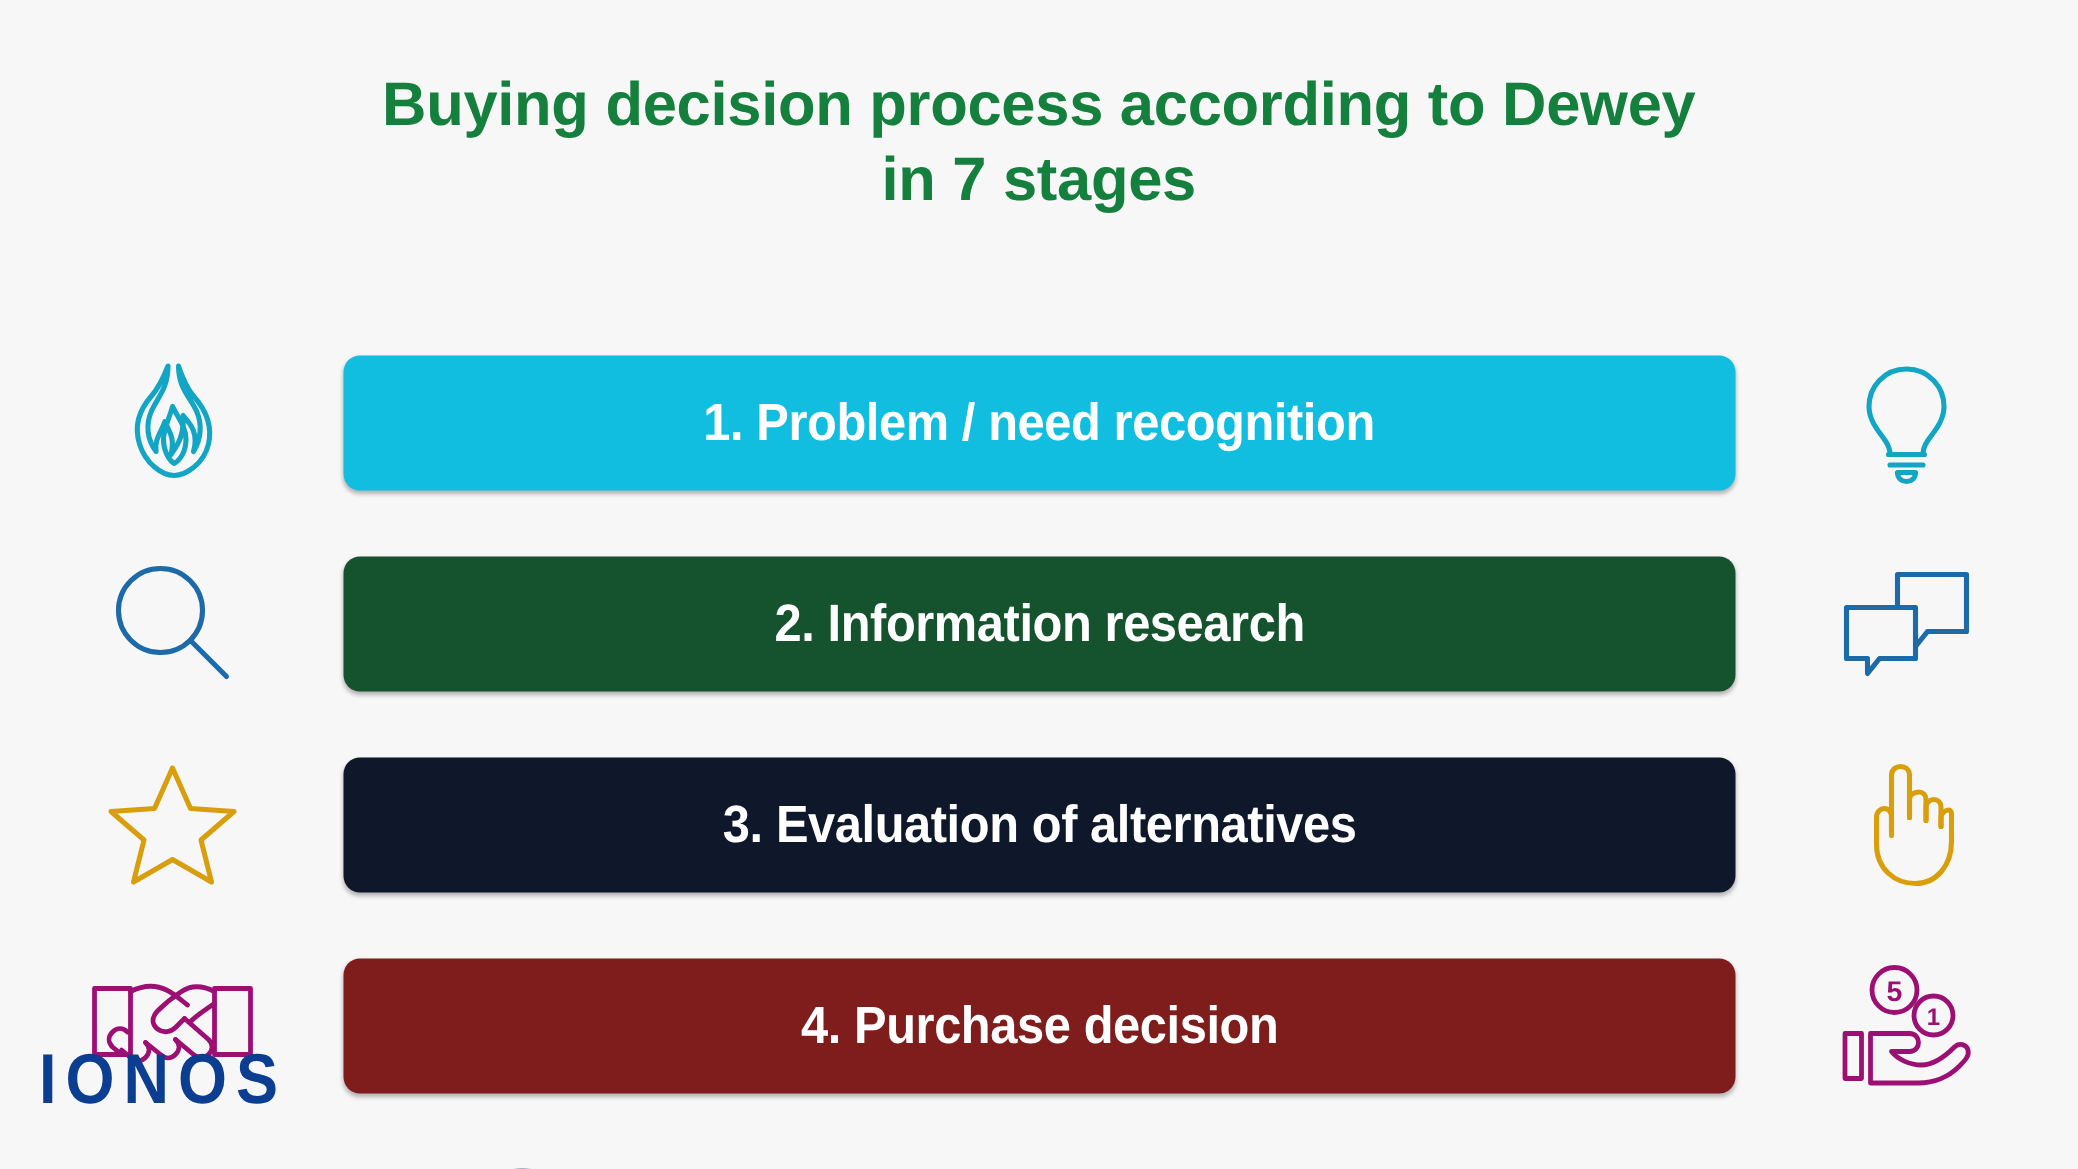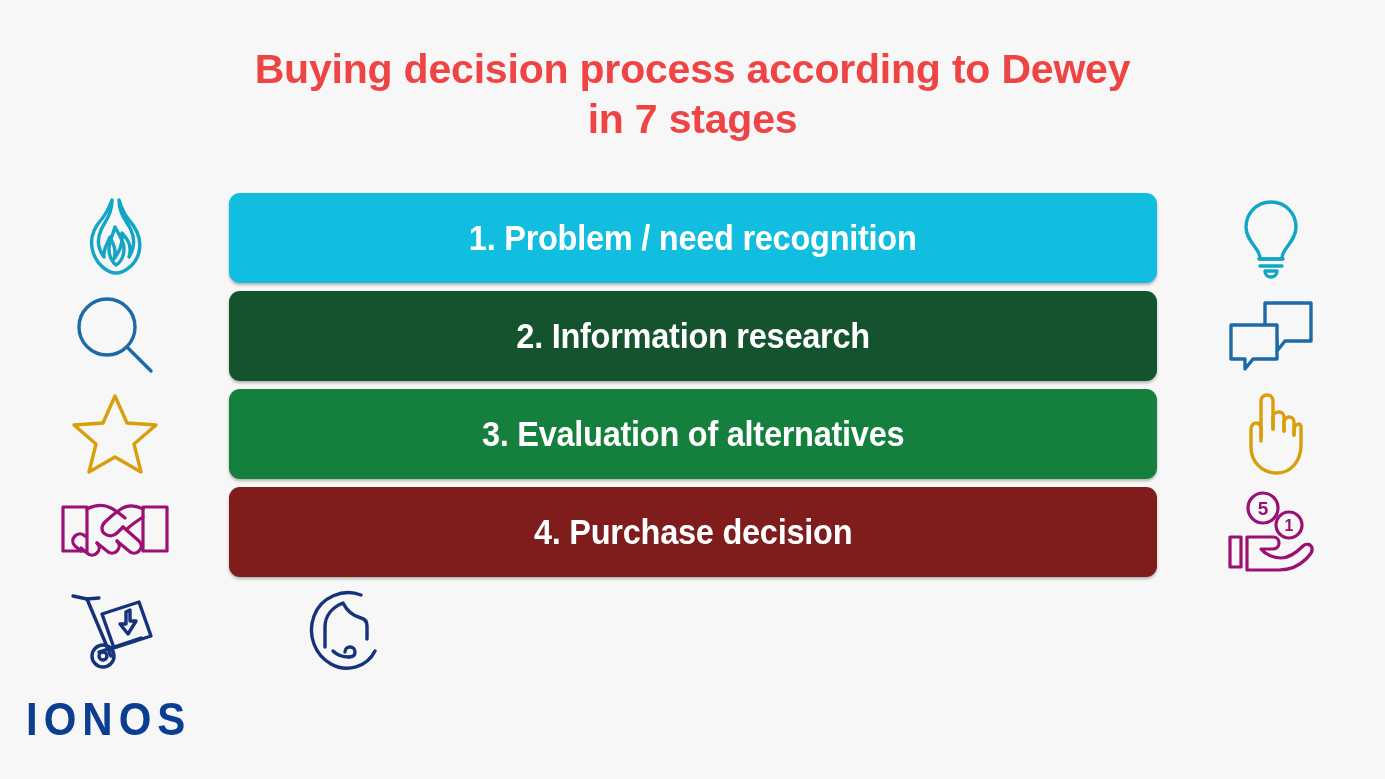--- a/index.html
+++ b/index.html
@@ -15,21 +15,21 @@
     position: relative;
   }
 
   
   .title {
     position: absolute;
     left: 0;
     top: 44px;
     width: 1385px;
     text-align: center;
-    color: #ef4444;
+    color: #15803d;
     font-family: "Liberation Sans", sans-serif;
     font-weight: bold;
     font-size: 41px;
     line-height: 50px;
     letter-spacing: -0.2px;
   }
   .title .line { display: block; }
 
   
   .stages {
@@ -37,20 +37,21 @@
     left: 0;
     top: 193px;
     width: 1385px;
   }
   .stage-row {
     position: relative;
     height: 90px;
     margin-bottom: 8px;
     display: flex;
     align-items: center;
+    margin-top: 44px;
   }
 
   .icon-slot {
     width: 229px;
     height: 90px;
     display: flex;
     align-items: center;
     justify-content: center;
     flex: 0 0 229px;
   }
@@ -145,21 +146,21 @@
       </svg>
     </div>
   </div>
 
   <div class="stage-row">
     <div class="icon-slot left">
       <svg width="90" height="84" viewBox="0 0 90 84" fill="none" stroke="#d99e0b" stroke-width="3.4" stroke-linecap="round" stroke-linejoin="round">
         <path d="M45 4 L57 31 L86 33 L64 52 L71 80 L45 65 L19 80 L26 52 L4 33 L33 31 Z"></path>
       </svg>
     </div>
-    <div class="bar" style="background:#15803d">
+    <div class="bar" style="background:#0f172a">
       <span class="bar-label">3. Evaluation of alternatives</span>
     </div>
     <div class="icon-slot right">
       <svg width="64" height="82" viewBox="0 0 64 82" fill="none" stroke="#d99e0b" stroke-width="3.4" stroke-linecap="round" stroke-linejoin="round">
         <path d="M22 44 L22 8 C22 4 25 2 28 2 C31 2 34 4 34 8 L34 36"></path>
         <path d="M34 36 L34 24 C34 21 37 19 40 19 C43 19 45 21 45 24 L45 38"></path>
         <path d="M45 38 L45 29 C45 26 48 24 50 24 C53 24 55 26 55 29 L55 42"></path>
         <path d="M55 42 L55 36 C55 33 58 31 60 31 C62 31 62 33 62 36 L62 52 C62 68 52 80 38 80 C24 80 12 70 12 54 L12 36 C12 32 15 30 17 30 C20 30 22 32 22 36 L22 48"></path>
       </svg>
     </div>

